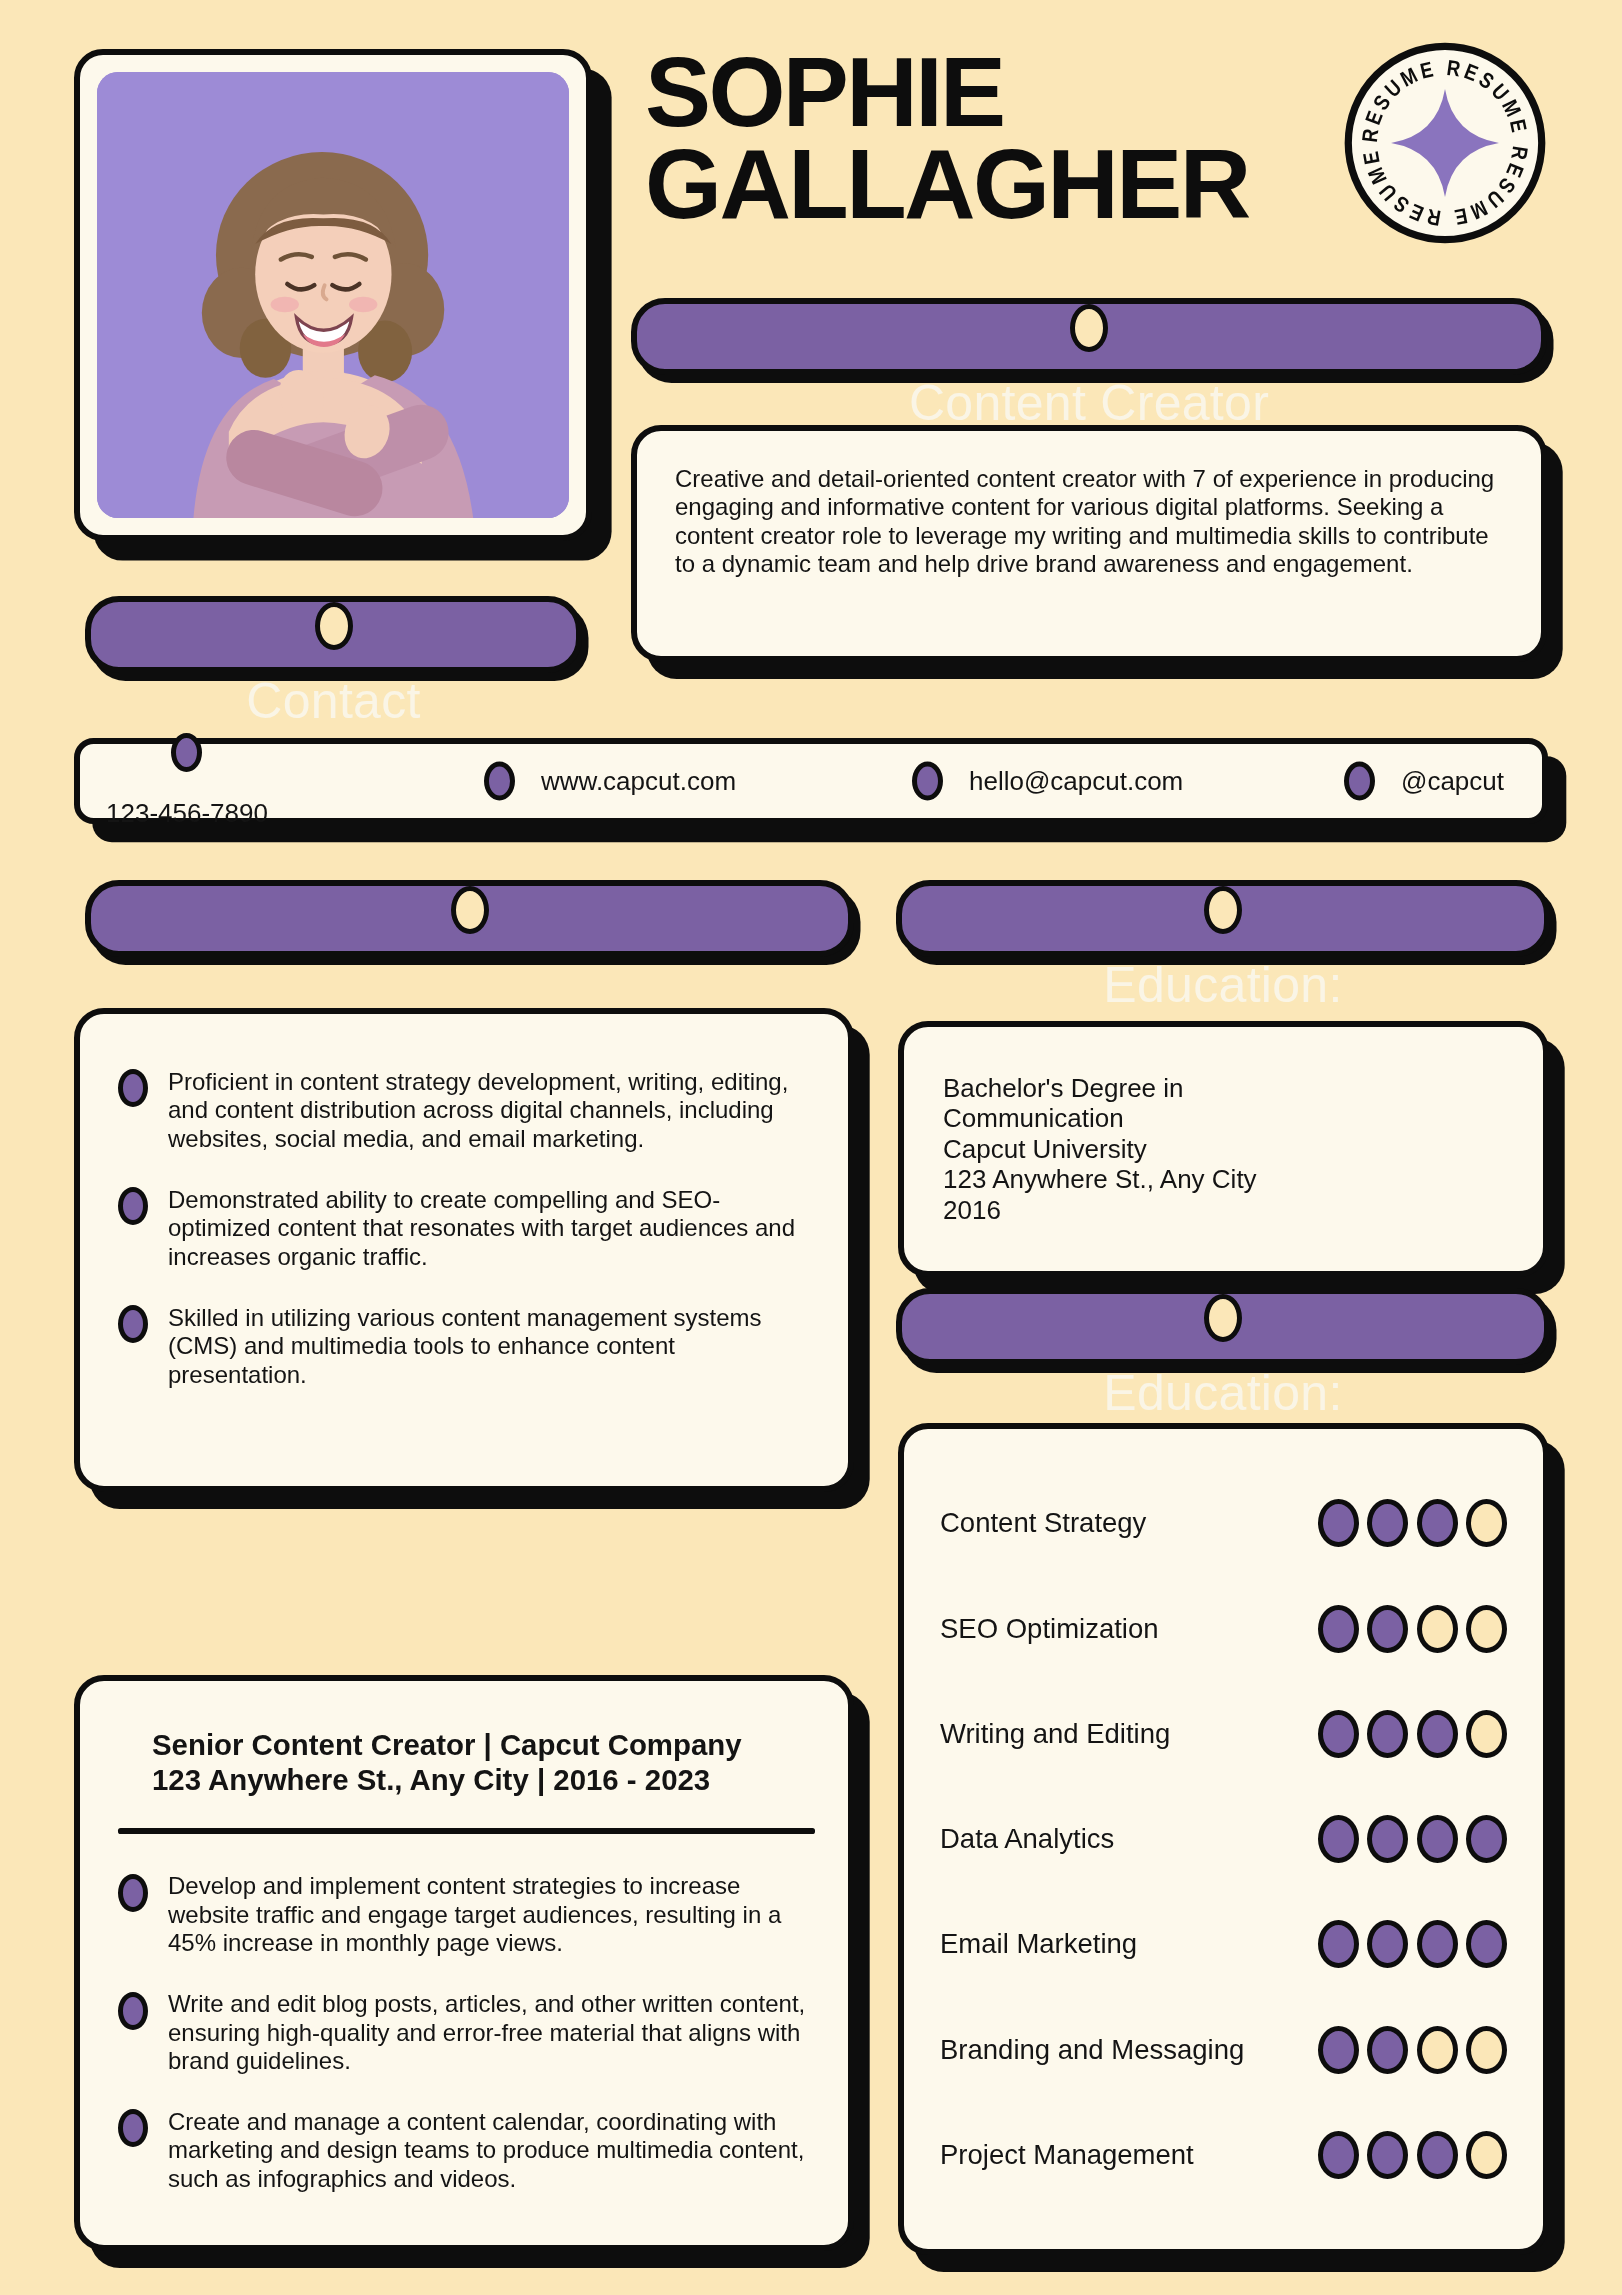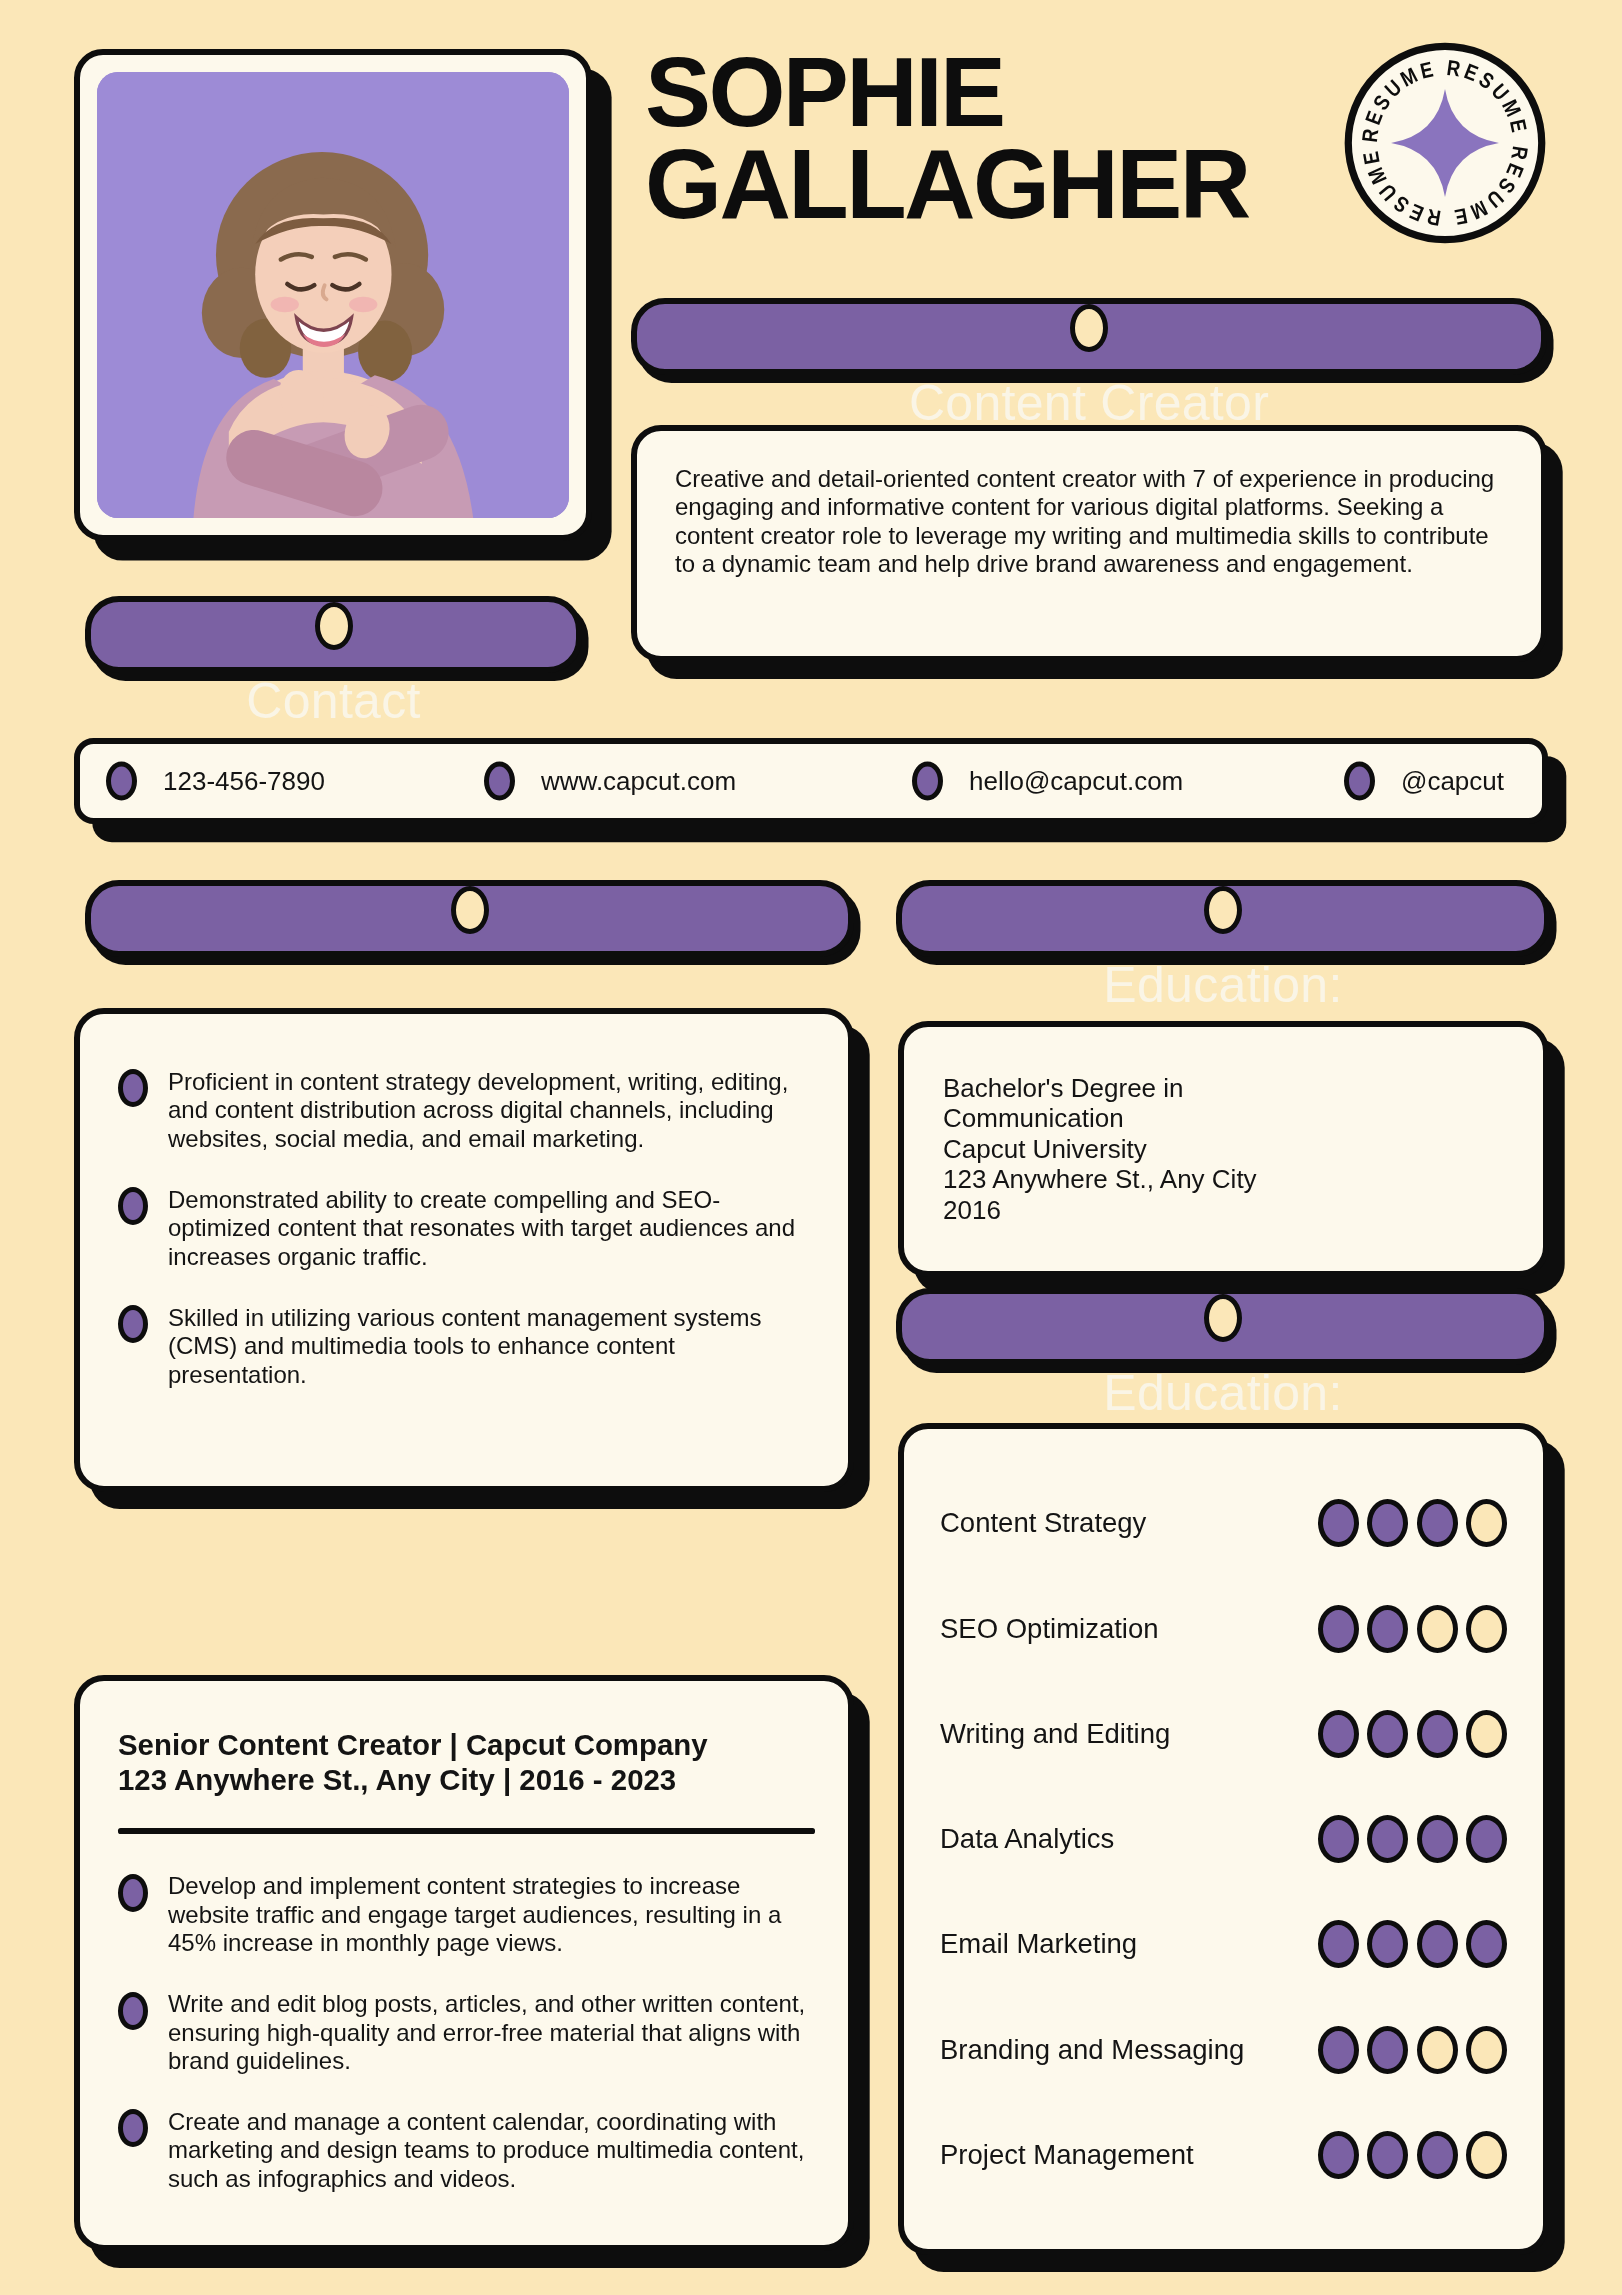--- a/index.html
+++ b/index.html
@@ -132,21 +132,21 @@
   .dot {
     width:41px; height:48px;
     border:5.2px solid #0d0d0d;
     border-radius:50%;
   }
   .dot-filled { background:#7B61A3; }
   .dot-empty  { background:#FBE7B8; }
 
   
   .experience-card { left:74px; top:1675px; width:780px; min-height:576px; padding:47px 33px 46px 38px; }
-  .role { font-size:29.4px; font-weight:700; line-height:1.18; }
+  .role { font-size:29.4px; font-weight:700; line-height:1.18;margin-left:34px; }
   .divider { height:5.9px; background:#0d0d0d; margin:31px 0 38px 0; border-radius:2.6px; }
 </style>
 </head>
 <body>
 
 <div class="page">
 
   <div class="photo-card">
     <div class="photo-frame">
       <svg viewBox="0 0 734 694" preserveAspectRatio="xMidYMax slice">
@@ -223,21 +223,21 @@
   <div class="card headline-card">
     <span>Creative and detail-oriented content creator with 7 of experience in producing engaging and informative content for various digital platforms. Seeking a content creator role to leverage my writing and multimedia skills to contribute to a dynamic team and help drive brand awareness and engagement.</span>
   </div>
 
   <div class="bar" style="left:85px; top:596px; width:497px;">
     <span class="bar-dot"></span>
     <span class="bar-label">Contact</span>
   </div>
 
   <div class="card contact-strip">
-    <div class="contact-item" style="left:26px;">
+    <div class="contact-item" style="left:26px;flex-direction:column;">
       <span class="contact-dot"></span>
       <span>123-456-7890</span>
     </div>
     <div class="contact-item" style="left:404px;">
       <span class="contact-dot"></span>
       <span>www.capcut.com</span>
     </div>
     <div class="contact-item" style="left:832px;">
       <span class="contact-dot"></span>
       <span>hello@capcut.com</span>

